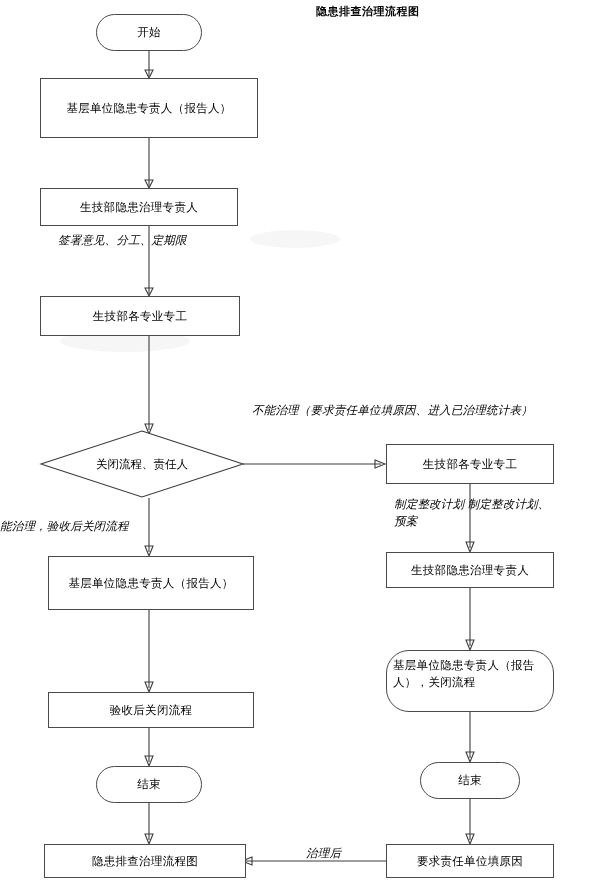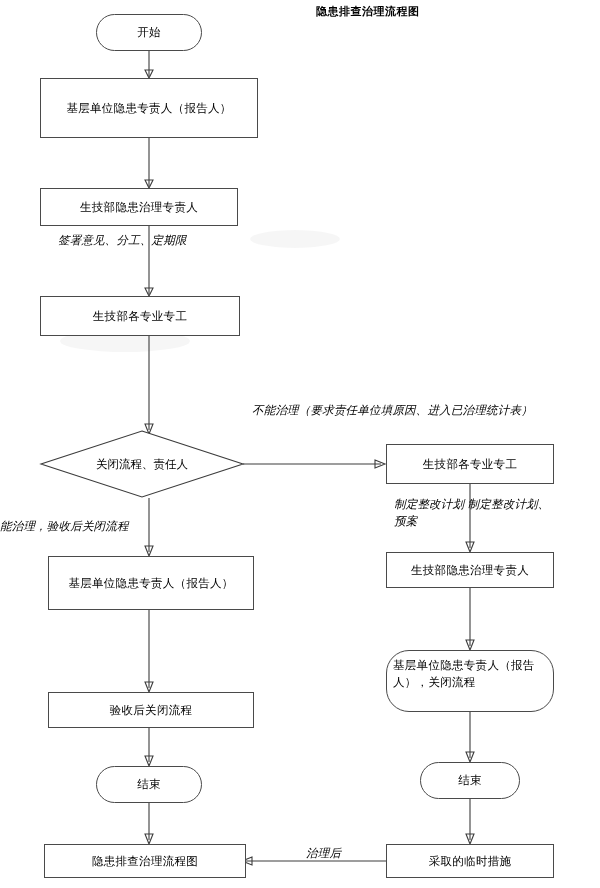--- a/index.html
+++ b/index.html
@@ -185,17 +185,17 @@
 
   <div class="edge-label" style="left:394px; top:496px;">制定整改计划  制定整改计划、
 预案</div>
 
   <div class="node" style="left:386px; top:552px; width:168px; height:36px;">生技部隐患治理专责人</div>
 
   <div class="node multiline" style="left:386px; top:650px; width:168px; height:62px;border-radius:23px;">基层单位隐患专责人（报告人），关闭流程</div>
 
   <div class="node terminator" style="left:420px; top:762px; width:100px; height:37px;">结束</div>
 
-  <div class="node" style="left:386px; top:844px; width:168px; height:34px;">采取的临时措施</div>
+  <div class="node" style="left:386px; top:844px; width:168px; height:34px;">要求责任单位填原因</div>
 
   <div class="edge-label" style="left:306px; top:845px;">治理后</div>
 
 </div>
 
 </body></html>

